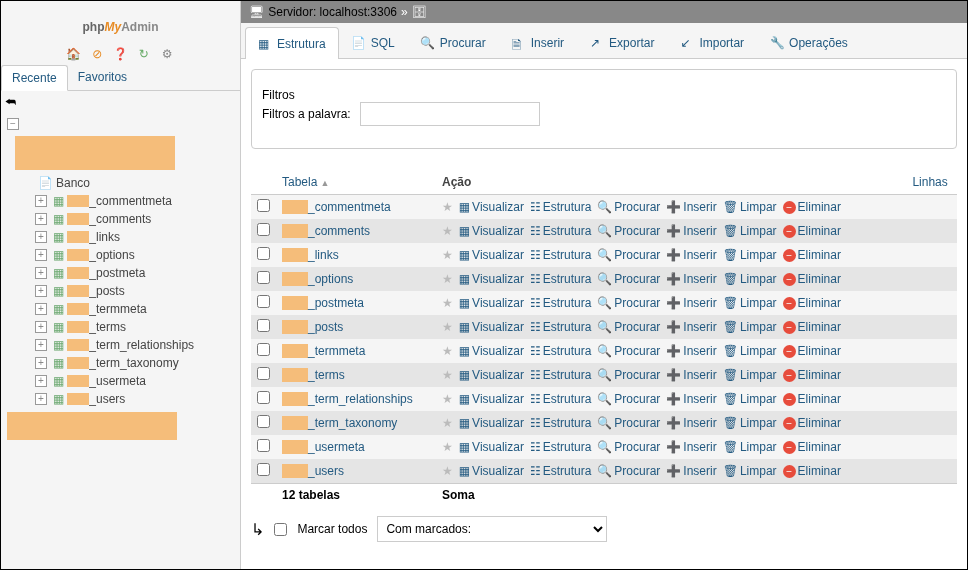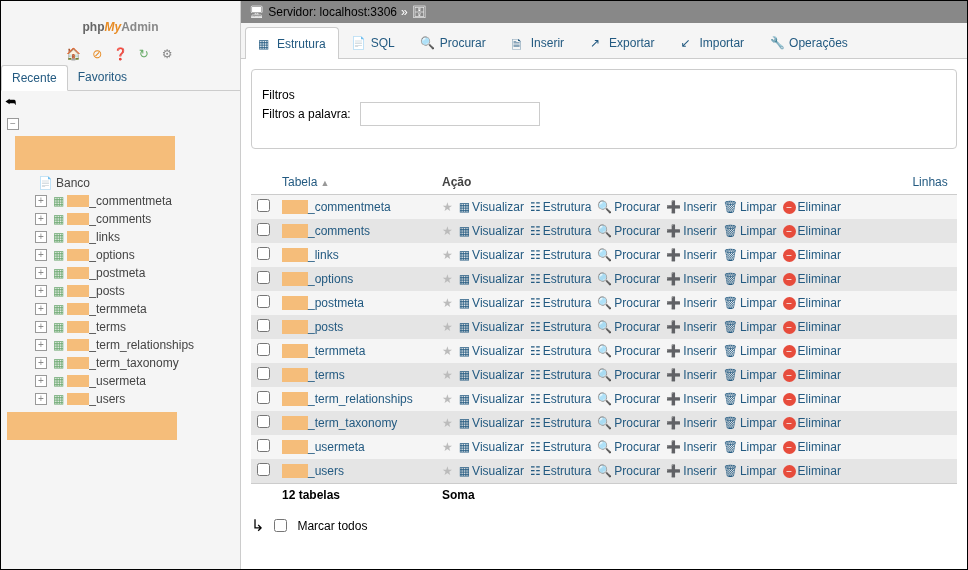--- a/index.html
+++ b/index.html
@@ -412,16 +412,17 @@
      <td>12 tabelas</td>
      <td>Soma</td>
      <td></td>
     </tr>
    </tbody>
         </table>
    <div class="bulk">
     <span class="arrow-up">↳</span>
     <input type="checkbox" style="">
     <label>Marcar todos</label>
+    <select><option>Com marcados:</option></select>
    </div>
   </div>
  </div>
 </div>
 
 </body></html>

